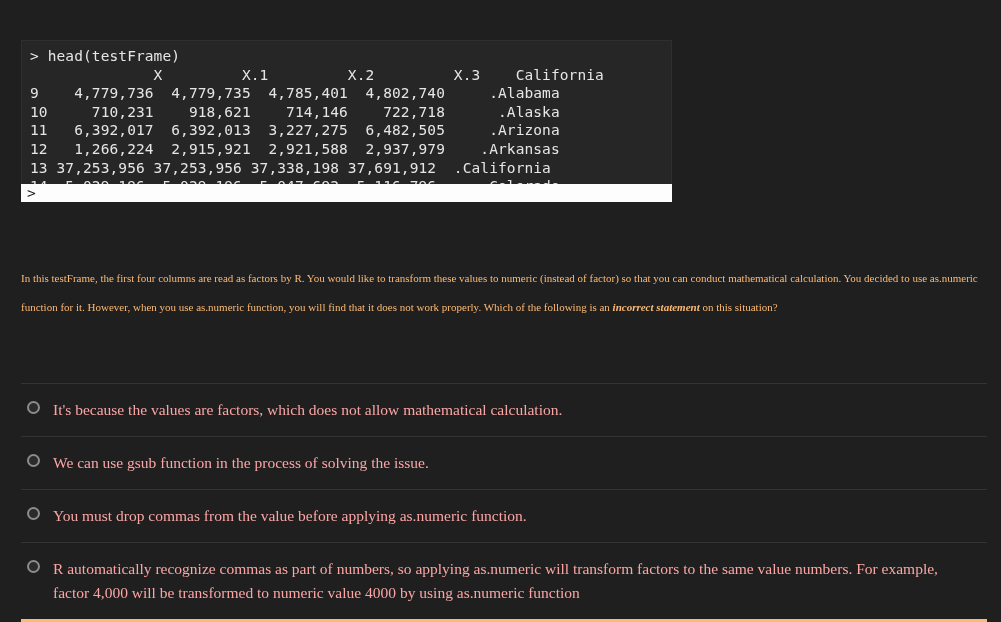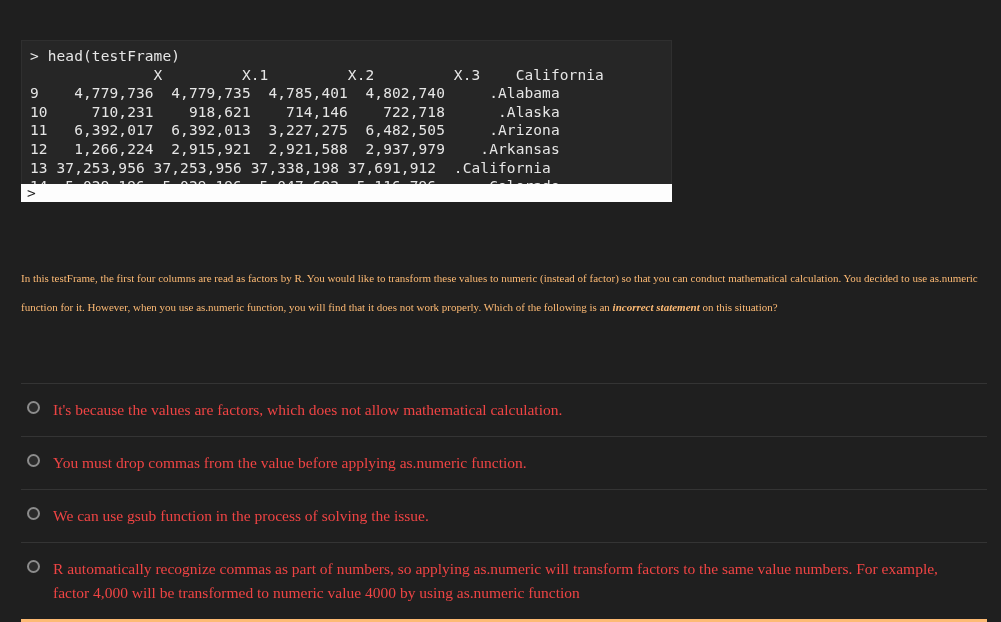--- a/index.html
+++ b/index.html
@@ -98,21 +98,21 @@
     height: 13px;
     border-radius: 50%;
     border: 2px solid #8c8c8c;
     background: #2b2b2b;
     margin: 3px 13px 0 6px;
     box-sizing: border-box;
   }
   .answer-label {
     font-size: 15.5px;
     line-height: 24px;
-    color: #ef4444;
+    color: #fca5a5;
     font-family: "Liberation Serif", serif;
     max-width: 920px;
   }
 </style>
 </head>
 <body>
 
 <div class="page">
 
   <div class="console-block">
@@ -134,26 +134,26 @@
 
   <div class="answers">
 
     <div class="answer">
       <span class="radio"></span>
       <span class="answer-label">It's because the values are factors, which does not allow mathematical calculation.</span>
     </div>
 
     <div class="answer">
       <span class="radio"></span>
-      <span class="answer-label">You must drop commas from the value before applying as.numeric function.</span>
+      <span class="answer-label">We can use gsub function in the process of solving the issue.</span>
     </div>
 
     <div class="answer">
       <span class="radio"></span>
-      <span class="answer-label">We can use gsub function in the process of solving the issue.</span>
+      <span class="answer-label">You must drop commas from the value before applying as.numeric function.</span>
     </div>
 
     <div class="answer">
       <span class="radio"></span>
       <span class="answer-label">R automatically recognize commas as part of numbers, so applying as.numeric will transform factors to the same value numbers. For example, factor 4,000 will be transformed to numeric value 4000 by using as.numeric function</span>
     </div>
 
   </div>
 
 </div>

